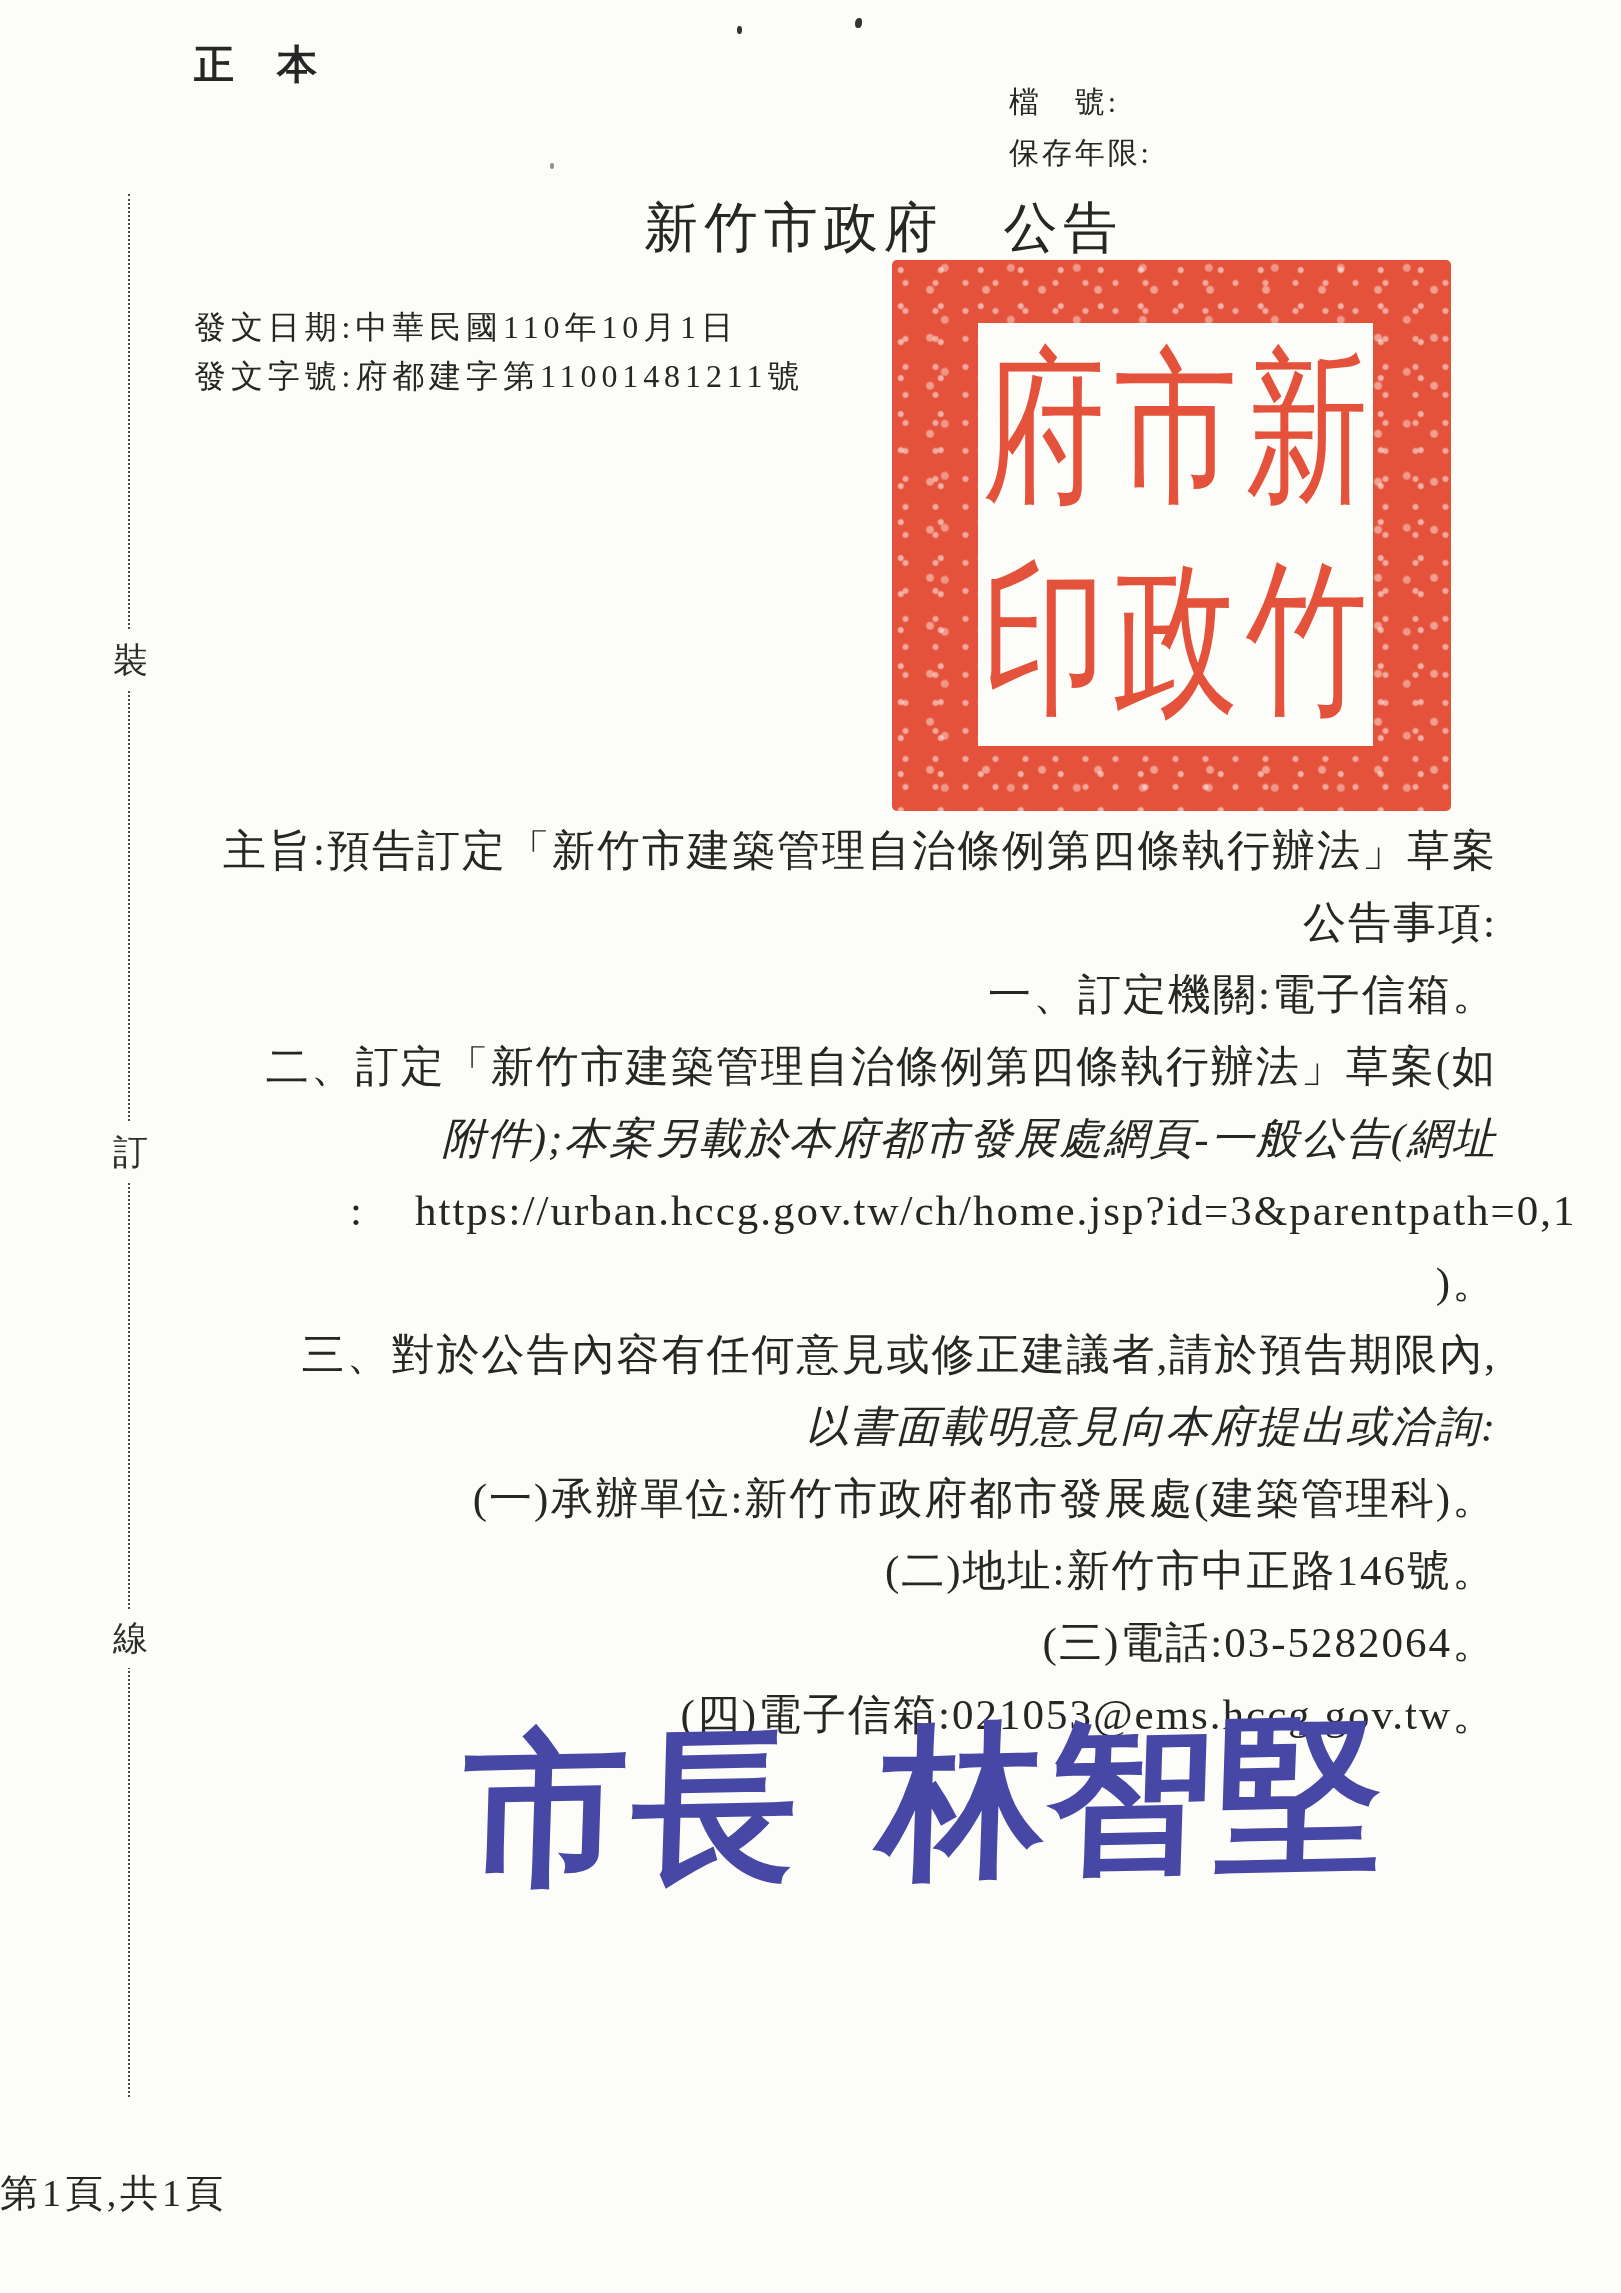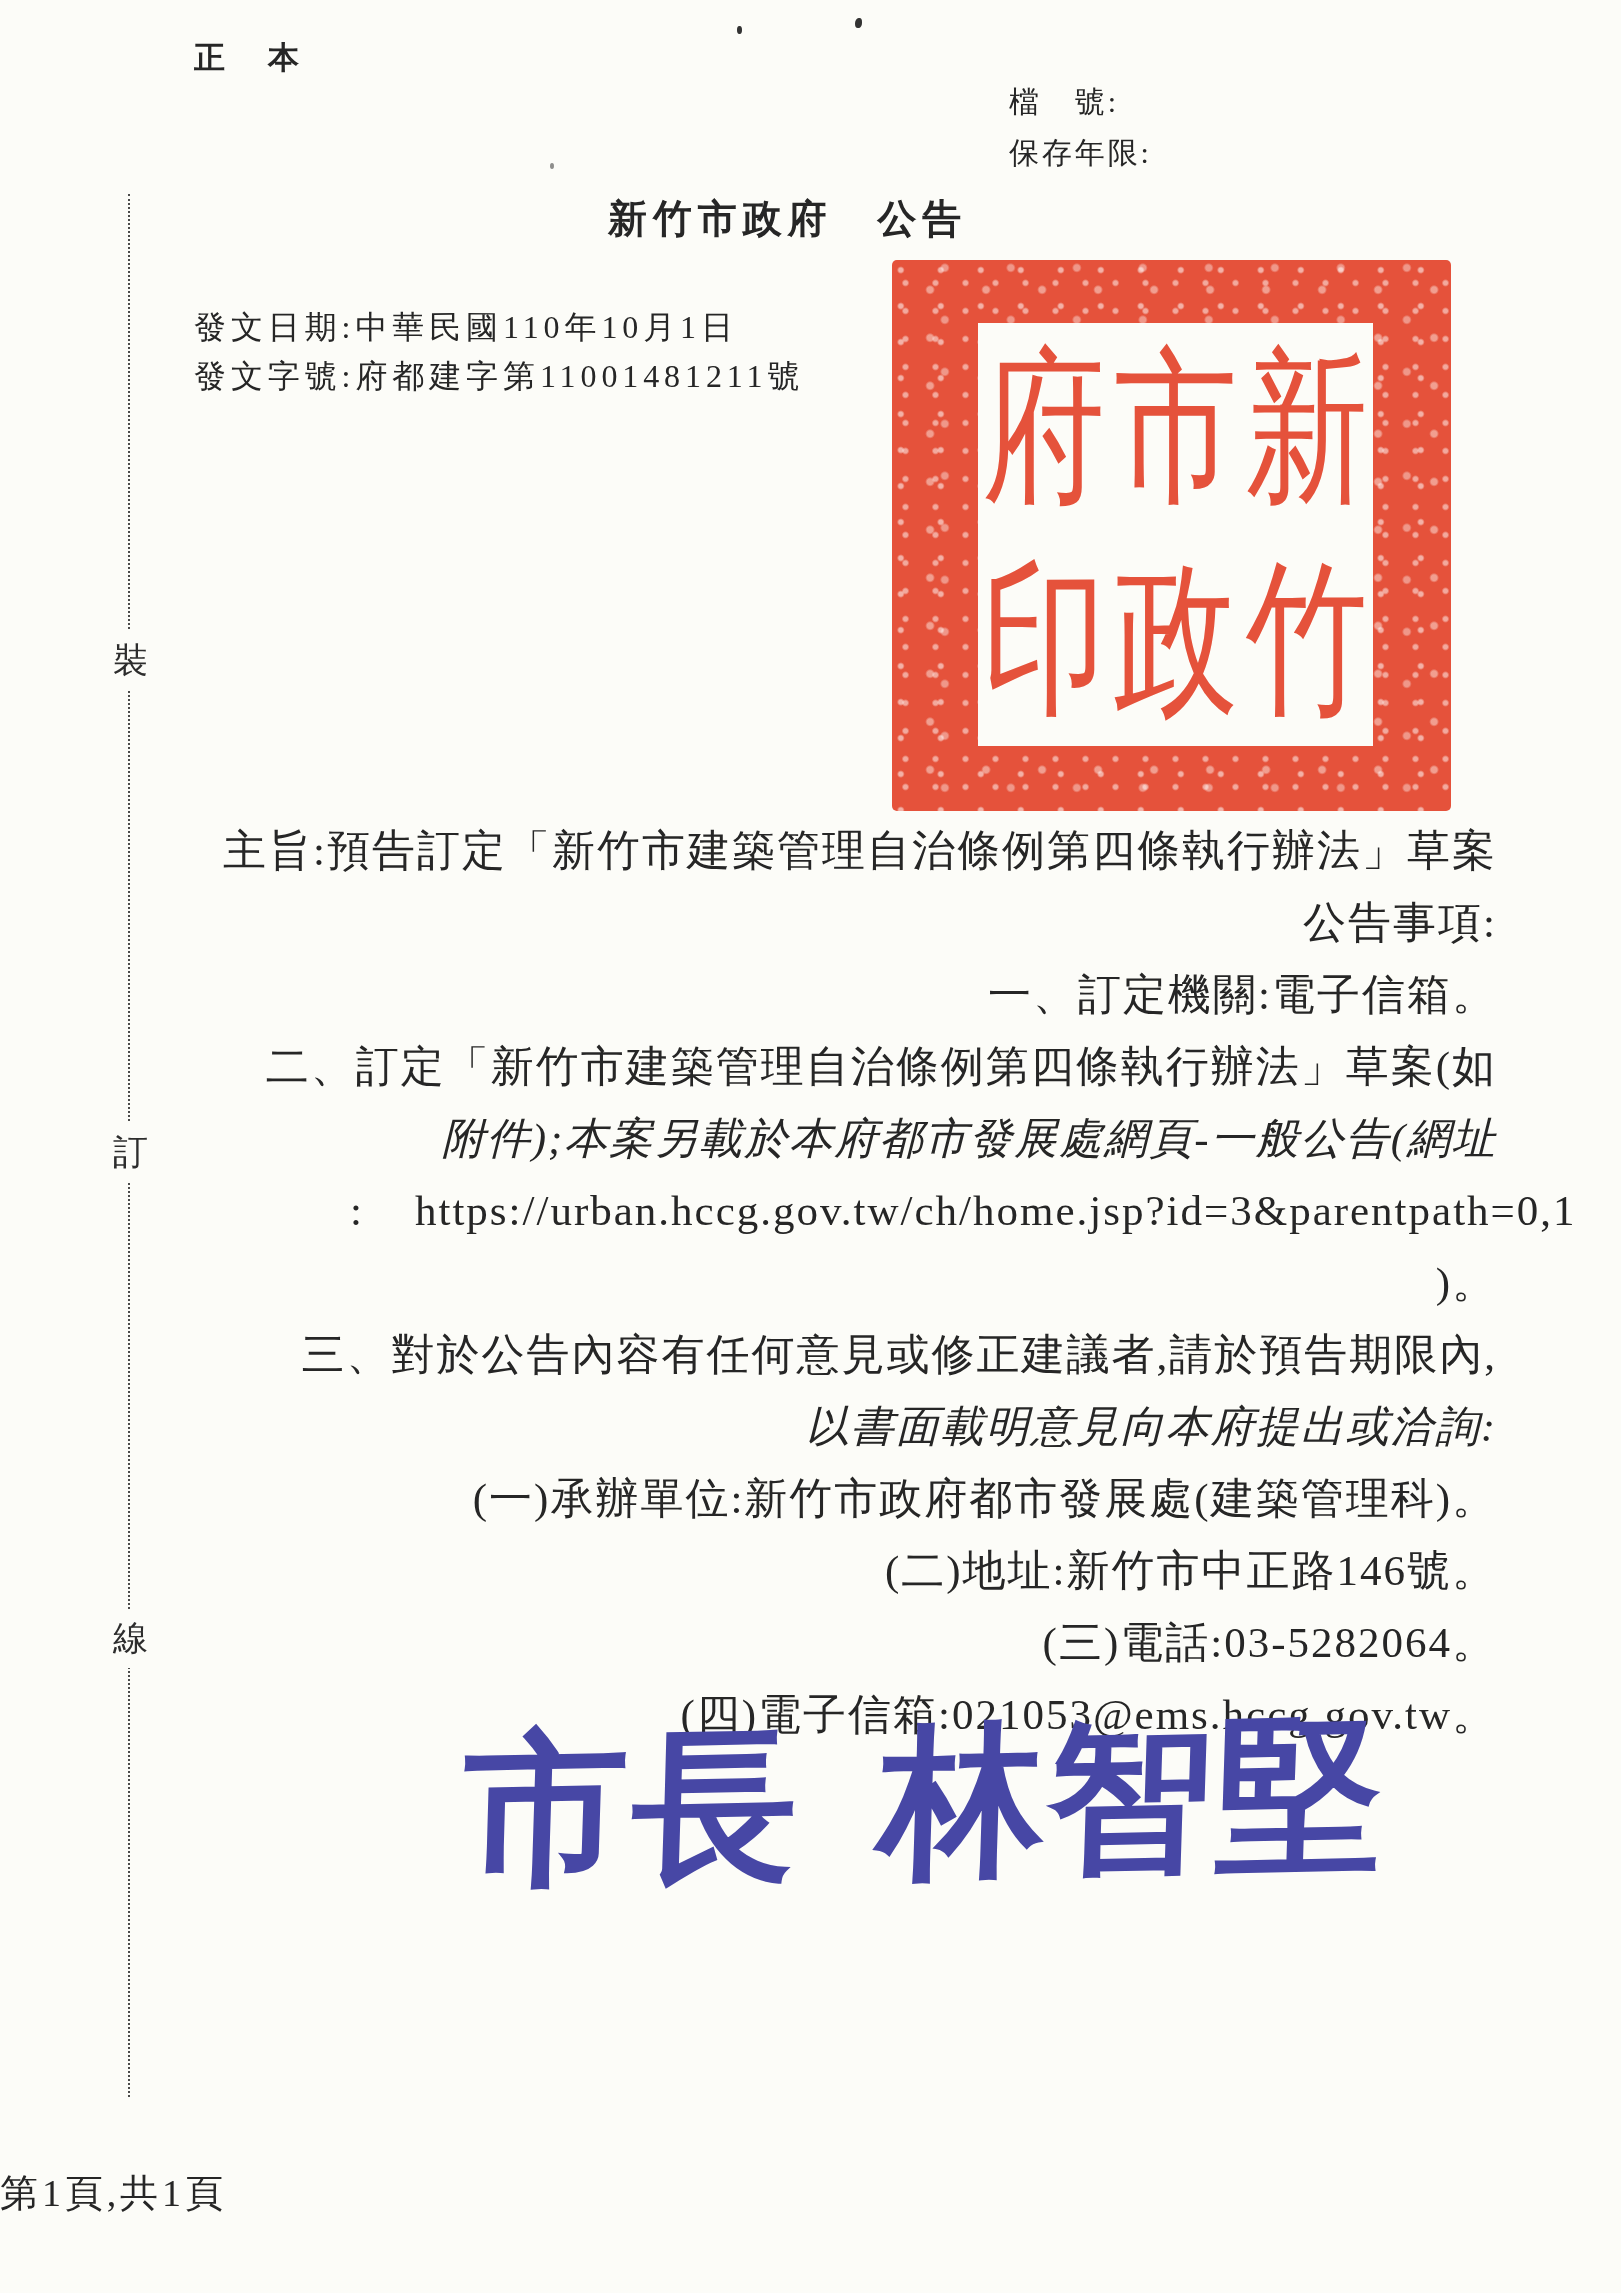--- a/index.html
+++ b/index.html
@@ -12,28 +12,28 @@
     color:#262626;
   }
   
   .speck{position:absolute;background:#333;border-radius:50%;}
   .speck.s1{left:737px;top:25.5px;width:4.9px;height:8.8px;}
   .speck.s2{left:855px;top:17.6px;width:6.9px;height:10.8px;border-radius:60% 40% 55% 45%;}
   .speck.s3{left:550px;top:163px;width:3.9px;height:5.9px;opacity:.55;}
 
   .copy-label{
     position:absolute;left:194px;top:37px;
-    font-size:31px;letter-spacing:43px;font-weight:600;
+    font-size:40px;letter-spacing:43px;font-weight:600;
   }
   .archive-block{position:absolute;left:965px;top:82px;font-size:30px;letter-spacing:2.9px;}
   .archive-row{height:51px;line-height:39px;margin-left:44px;}
 
   .doc-title{
-    position:absolute;left:608px;top:192px;margin:0;
-    font-size:39px;font-weight:700;letter-spacing:5.9px;white-space:nowrap;
+    position:absolute;left:644px;top:192px;margin:0;
+    font-size:54px;font-weight:400;letter-spacing:5.9px;white-space:nowrap;
   }
 
   .meta-block{position:absolute;left:194px;top:306px;font-size:32px;letter-spacing:4.9px;}
   .meta-line{height:49px;line-height:43px;white-space:nowrap;}
 
   
   .seal{
     position:absolute;left:892px;top:260px;width:559px;height:551px;
     background-color:#e5523b;
     background-image:

